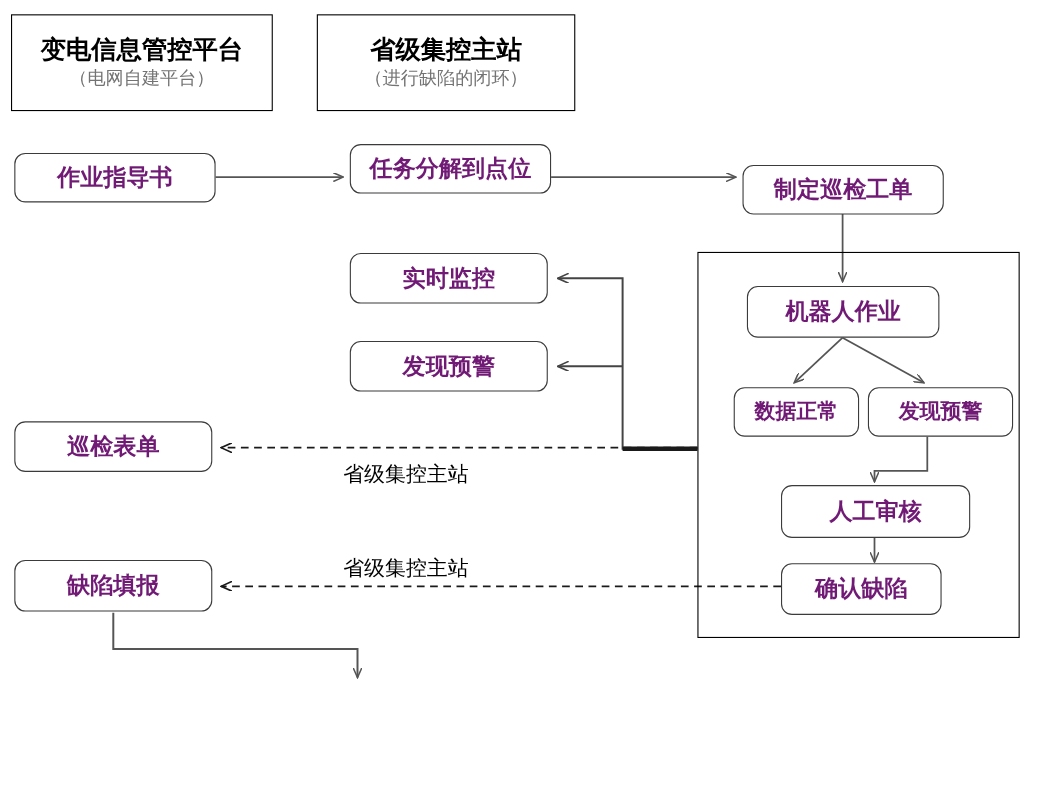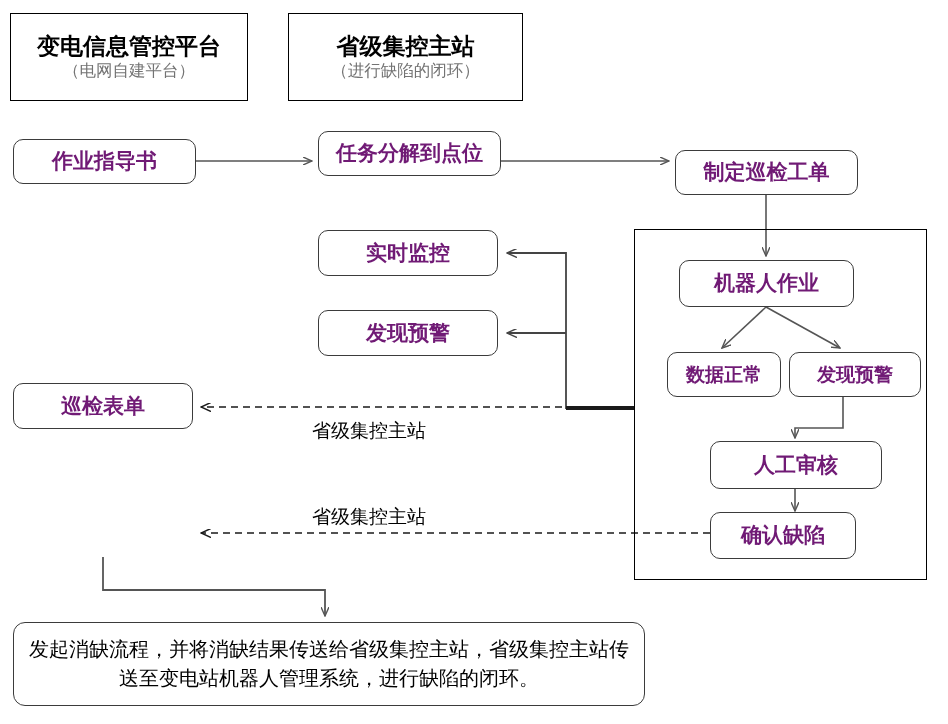--- a/index.html
+++ b/index.html
@@ -148,32 +148,30 @@
   <div class="node proc" style="left:318px;top:131px;width:183px;height:45px;">任务分解到点位</div>
 
   <div class="node proc" style="left:675px;top:139px;width:183px;height:45px;margin-top:11px;">制定巡检工单</div>
 
   <div class="node proc" style="left:318px;top:230px;width:180px;height:46px;">实时监控</div>
 
   <div class="node proc" style="left:318px;top:310px;width:180px;height:46px;">发现预警</div>
 
   <div class="node proc" style="left:13px;top:383px;width:180px;height:46px;">巡检表单</div>
 
+  <div class="node proc" style="left:13px;top:509px;width:180px;height:47px;">缺陷填报</div>
 
   <div class="node proc" style="left:679px;top:260px;width:175px;height:47px;">机器人作业</div>
 
   <div class="node proc small" style="left:667px;top:352px;width:114px;height:45px;">数据正常</div>
 
   <div class="node proc small" style="left:789px;top:352px;width:132px;height:45px;">发现预警</div>
 
   <div class="node proc" style="left:710px;top:441px;width:172px;height:48px;">人工审核</div>
 
   <div class="node proc" style="left:710px;top:512px;width:146px;height:47px;">确认缺陷</div>
 
   <div class="edgelabel" style="left:312px;top:418px;">省级集控主站</div>
 
   <div class="edgelabel" style="left:312px;top:504px;">省级集控主站</div>
 
-  <div class="statement" style="left:13px;top:622px;width:632px;height:84px;">
-    <span>发起消缺流程，并将消缺结果传送给省级集控主站，省级集控主站传送至变电站机器人管理系统，进行缺陷的闭环。</span>
-  </div>
 
 </div>
 
 </body></html>

